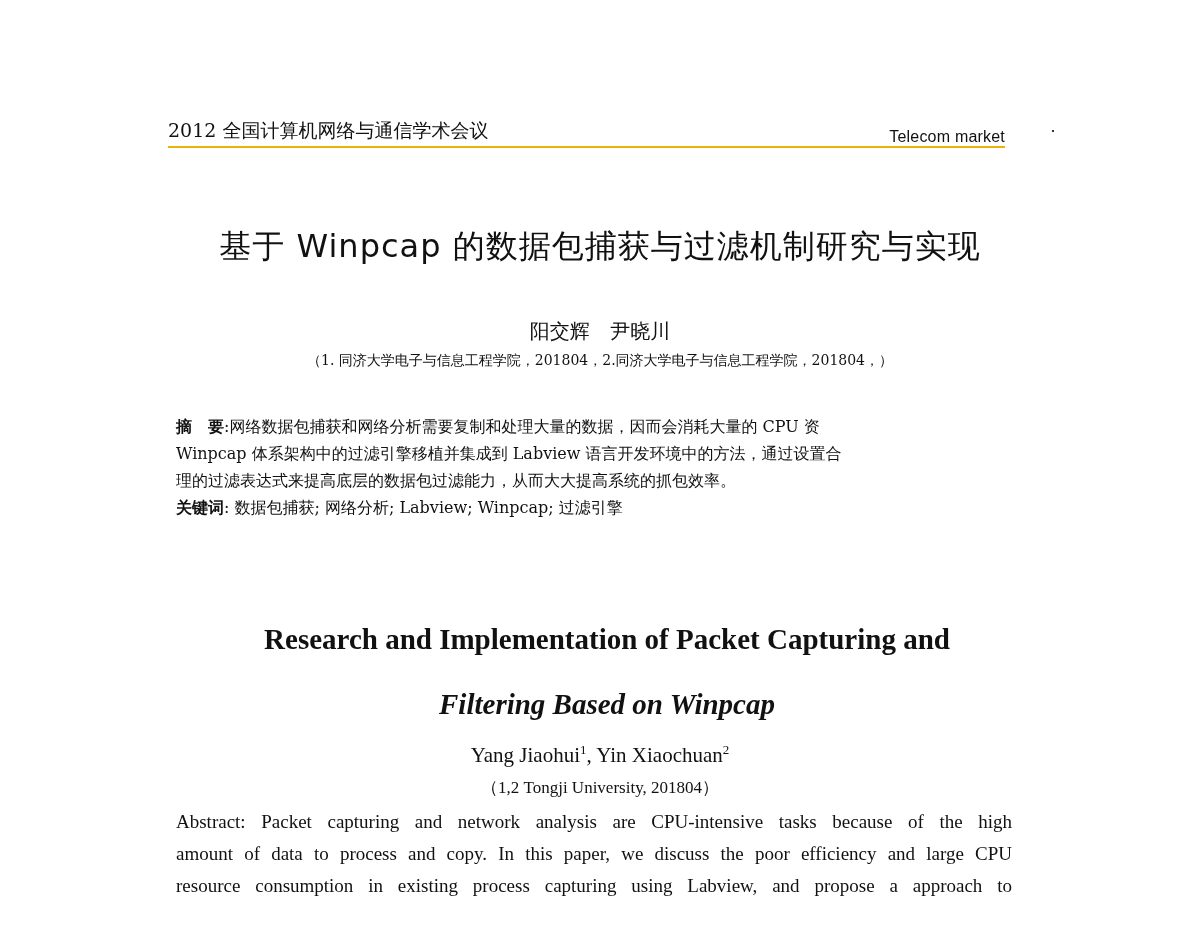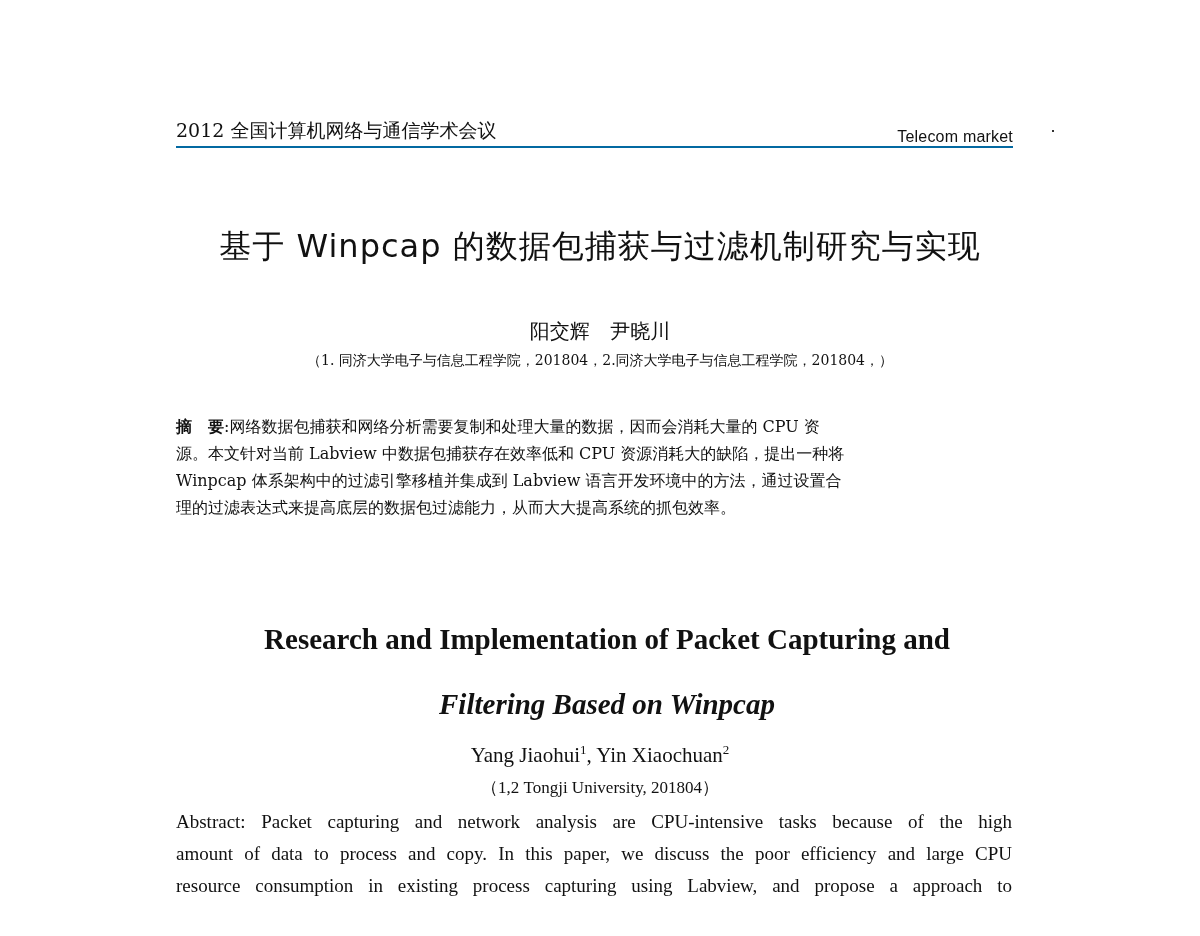--- a/index.html
+++ b/index.html
@@ -1,19 +1,19 @@
 <!DOCTYPE html>
 <html><head>
 <meta charset="utf-8">
 <style>
   html, body { margin: 0; padding: 0; background: #ffffff; }
   body { width: 1200px; height: 936px; position: relative; overflow: hidden; color: #111; }
   .page { position: absolute; left: 0; top: 0; width: 1200px; height: 936px; }
 
-  .running-header { position: absolute; left: 176px; top: 116px; width: 837px; height: 30px; border-bottom: 2px solid #0369a1; }
+  .running-header { position: absolute; left: 168px; top: 116px; width: 837px; height: 30px; border-bottom: 2px solid #eab308; }
   .rh-left { position: absolute; left: 0; bottom: 2px; font-family: "DejaVu Serif", serif; font-size: 19px; letter-spacing: 0; }
   .rh-right { position: absolute; right: 0; bottom: 0px; font-family: "Liberation Sans", sans-serif; font-weight: normal; font-size: 16px; letter-spacing: 0.2px; margin-left: 44px; }
   .stray-dot { position: absolute; left: 1052px; top: 130px; width: 2px; height: 2px; background: #333; }
 
   .cn-title { position: absolute; left: 0; width: 1200px; top: 225px; text-align: center; font-family: "DejaVu Sans", sans-serif; font-size: 32px; letter-spacing: 1px; }
   .cn-authors { position: absolute; left: 0; width: 1200px; top: 318px; text-align: center; font-family: "DejaVu Serif", serif; font-size: 20px; word-spacing: 14px; }
   .cn-affil { position: absolute; left: 0; width: 1200px; top: 352px; text-align: center; font-family: "DejaVu Serif", serif; font-size: 14px; }
 
   .cn-abstract { position: absolute; left: 176px; top: 413px; width: 836px; font-family: "DejaVu Serif", serif; font-size: 16px; line-height: 27px; text-align: justify; }
   .cn-abstract .line { display: block; white-space: nowrap; }
@@ -40,23 +40,23 @@
     <span class="rh-right">Telecom market</span>
   </div>
   <div class="stray-dot"></div>
 
   <div class="cn-title">基于 Winpcap 的数据包捕获与过滤机制研究与实现</div>
   <div class="cn-authors">阳交辉 尹晓川</div>
   <div class="cn-affil">（1. 同济大学电子与信息工程学院，201804，2.同济大学电子与信息工程学院，201804，）</div>
 
   <div class="cn-abstract">
     <span class="line"><span class="bold-label">摘　要</span><span>:网络数据包捕获和网络分析需要复制和处理大量的数据，因而会消耗大量的 CPU 资</span></span>
-    <span class="line">源。本文针对当前 Labview 中数据包捕获存在效率低和 CPU 资源消耗大的缺陷，提出一种将</span>
     <span class="line">Winpcap 体系架构中的过滤引擎移植并集成到 Labview 语言开发环境中的方法，通过设置合</span>
     <span class="line">理的过滤表达式来提高底层的数据包过滤能力，从而大大提高系统的抓包效率。</span>
+    <span class="line"><span class="bold-label">关键词</span><span>: 数据包捕获; 网络分析; Labview; Winpcap; 过滤引擎</span></span>
   </div>
 
   <div class="en-title l1">Research and Implementation of Packet Capturing and</div>
   <div class="en-title l2">Filtering Based on Winpcap</div>
 
   <div class="en-authors">
     <span>Yang Jiaohui</span><sup>1</sup><span>, </span><span>Yin Xiaochuan</span><sup>2</sup>
   </div>
   <div class="en-affil">（1,2 Tongji University, 201804）</div>
 

